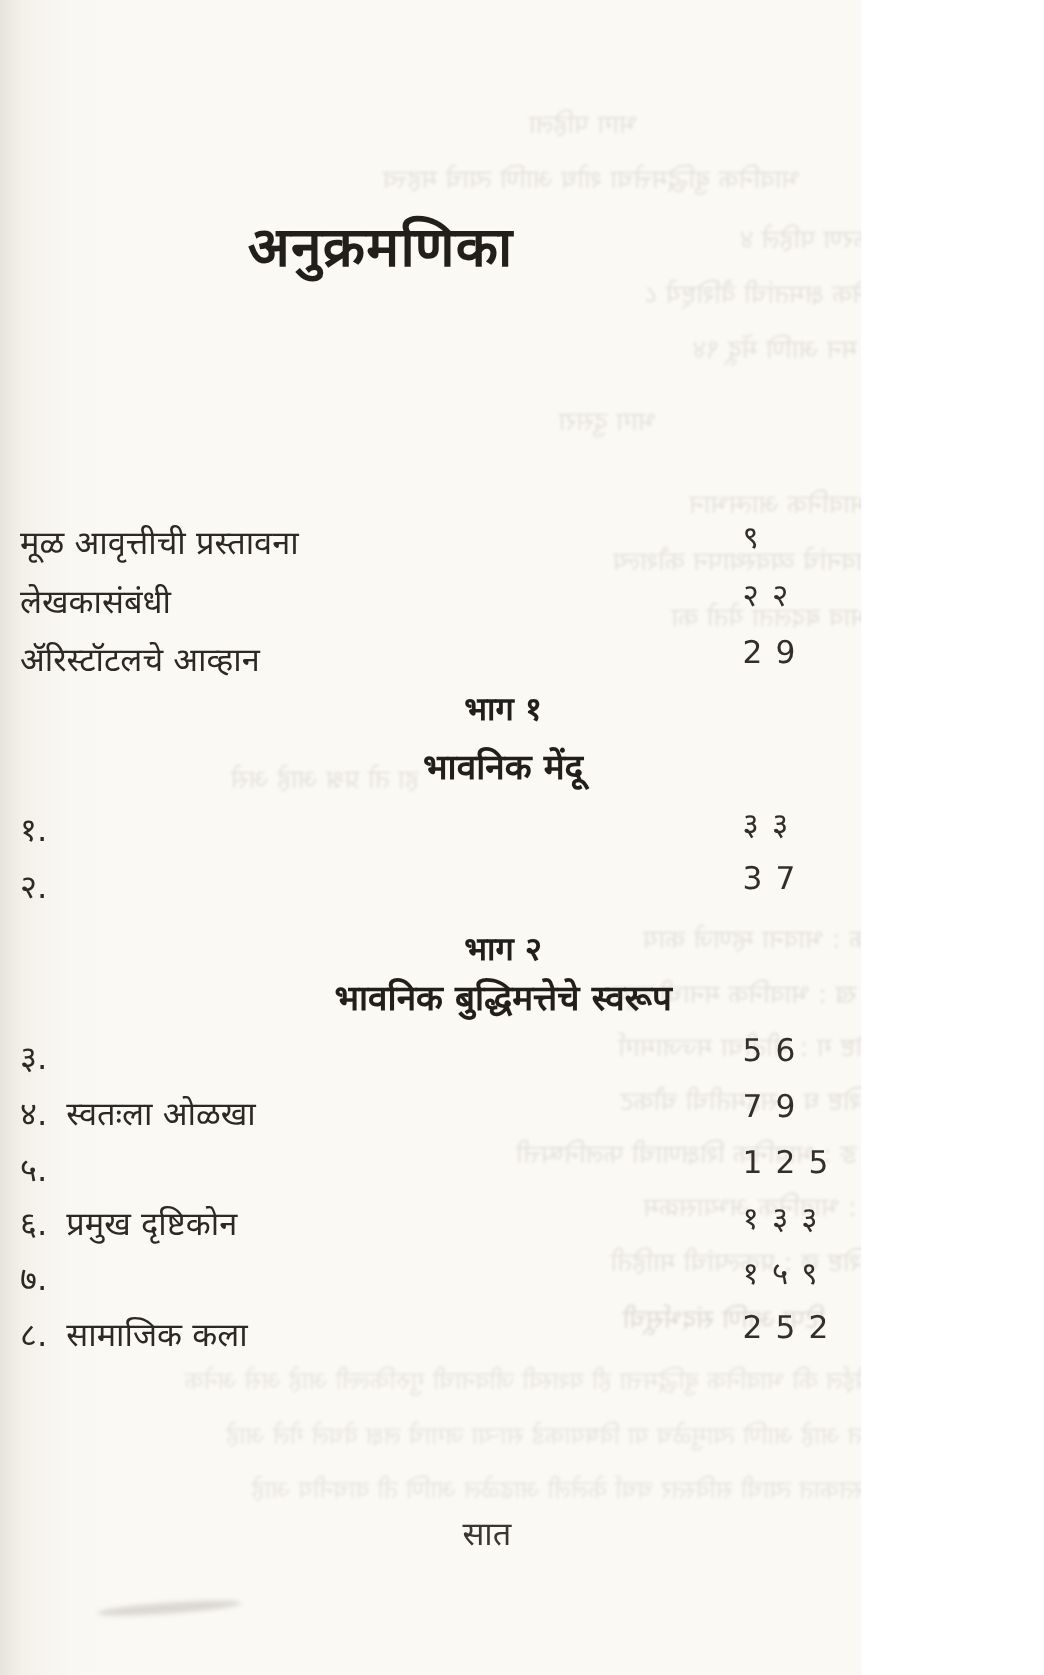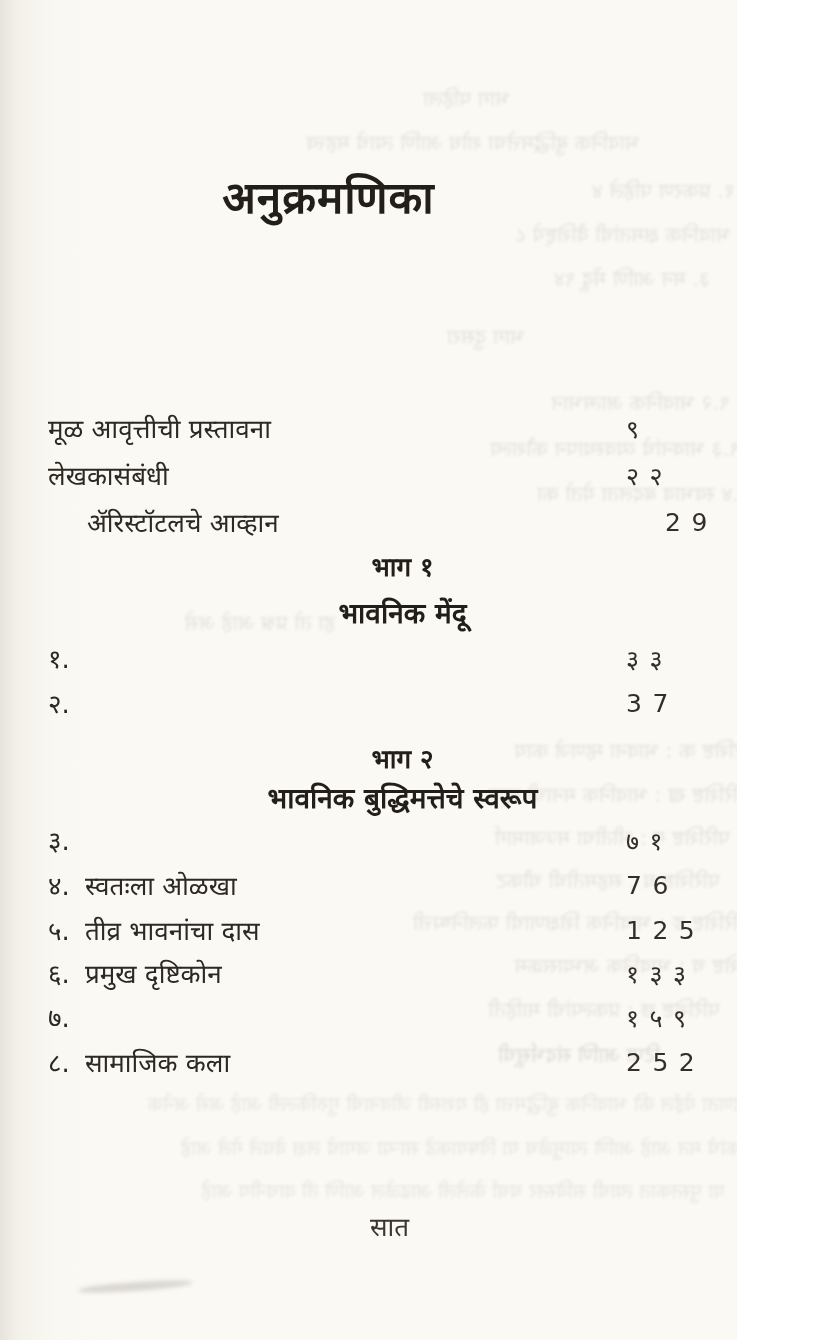--- a/index.html
+++ b/index.html
@@ -3,21 +3,20 @@
 <meta charset="utf-8">
 <style>
   html,body{margin:0;padding:0;background:#ffffff;}
   .page{
     position:relative;
     width:689px;height:1340px;
     background:linear-gradient(90deg,#e7e4dc 0px,#f3f1ea 18px,#faf8f2 55px,#fbf9f4 120px,#fbf9f4 800px,#f7f5ef 835px);
     font-family:"DejaVu Sans",sans-serif;
     color:#2c2822;
     overflow:hidden;
-    padding-left:48px;
   }
   
   .ghost{
     position:absolute;
     transform:scaleX(-1);
     filter:blur(1.4px);
     opacity:.15;
     color:#6e665a;
     font-size:21px;
     white-space:nowrap;
@@ -52,31 +51,31 @@
     border-radius:50%;transform:rotate(-4deg);
   }
   
   .title{
     position:absolute;top:166px;left:0;width:100%;
     text-align:center;transform:translateX(-40px);
     font-size:44px;font-weight:bold;letter-spacing:1px;color:#221e19;
     margin:0;
   }
   .row{
-    position:absolute;left:48px;right:30px;height:46px;
-    display:flex;align-items:center;
+    position:absolute;left:16px;right:30px;height:46px;
+    display:flex;align-items:flex-end;
     font-size:26px;color:#2c2822;
   }
   .row .num{flex:none;width:37px;}
   .row .t{flex:none;}
   .row .pagenum{
     position:absolute;left:578px;top:50%;transform:translateY(-50%);
     font-size:25px;letter-spacing:.42em;color:#332e28;
   }
-  .r-fm0{top:405px;} .r-fm1{top:452px;} .r-fm2{top:499px;margin-left:39px;}
+  .r-fm0{top:405px;} .r-fm1{top:452px;} .r-fm2{top:499px;}
   .r-c1{top:635px;}  .r-c2{top:680px;}
   .r-c3{top:817px;}  .r-c4{top:862px;}  .r-c5{top:907px;}
   .r-c6{top:950px;}  .r-c7{top:994px;}  .r-c8{top:1039px;}
   .heading{
     position:absolute;left:0;width:835px;height:40px;
     text-align:center;transform:translateX(-15px);
     font-weight:bold;color:#221e19;
     display:flex;align-items:center;justify-content:center;
   }
   .part-label{font-size:26px;}
@@ -142,30 +141,29 @@
   <div class="row r-c2">
     <span class="num">२.</span>
     <span class="pagenum">37</span>
   </div>
 
   <div class="heading part-label h-p2">भाग २</div>
   <div class="heading part-subtitle h-s2">भावनिक बुद्धिमत्तेचे स्वरूप</div>
 
   <div class="row r-c3">
     <span class="num">३.</span>
-    <span class="pagenum">७१</span>
+    <span class="pagenum">56</span>
   </div>
   <div class="row r-c4">
     <span class="num">४.</span>
     <span class="t">स्वतःला ओळखा</span>
-    <span class="pagenum">76</span>
+    <span class="pagenum">79</span>
   </div>
   <div class="row r-c5">
     <span class="num">५.</span>
-    <span class="t">तीव्र भावनांचा दास</span>
     <span class="pagenum">125</span>
   </div>
   <div class="row r-c6">
     <span class="num">६.</span>
     <span class="t">प्रमुख दृष्टिकोन</span>
     <span class="pagenum">१३३</span>
   </div>
   <div class="row r-c7">
     <span class="num">७.</span>
     <span class="pagenum">१५९</span>

